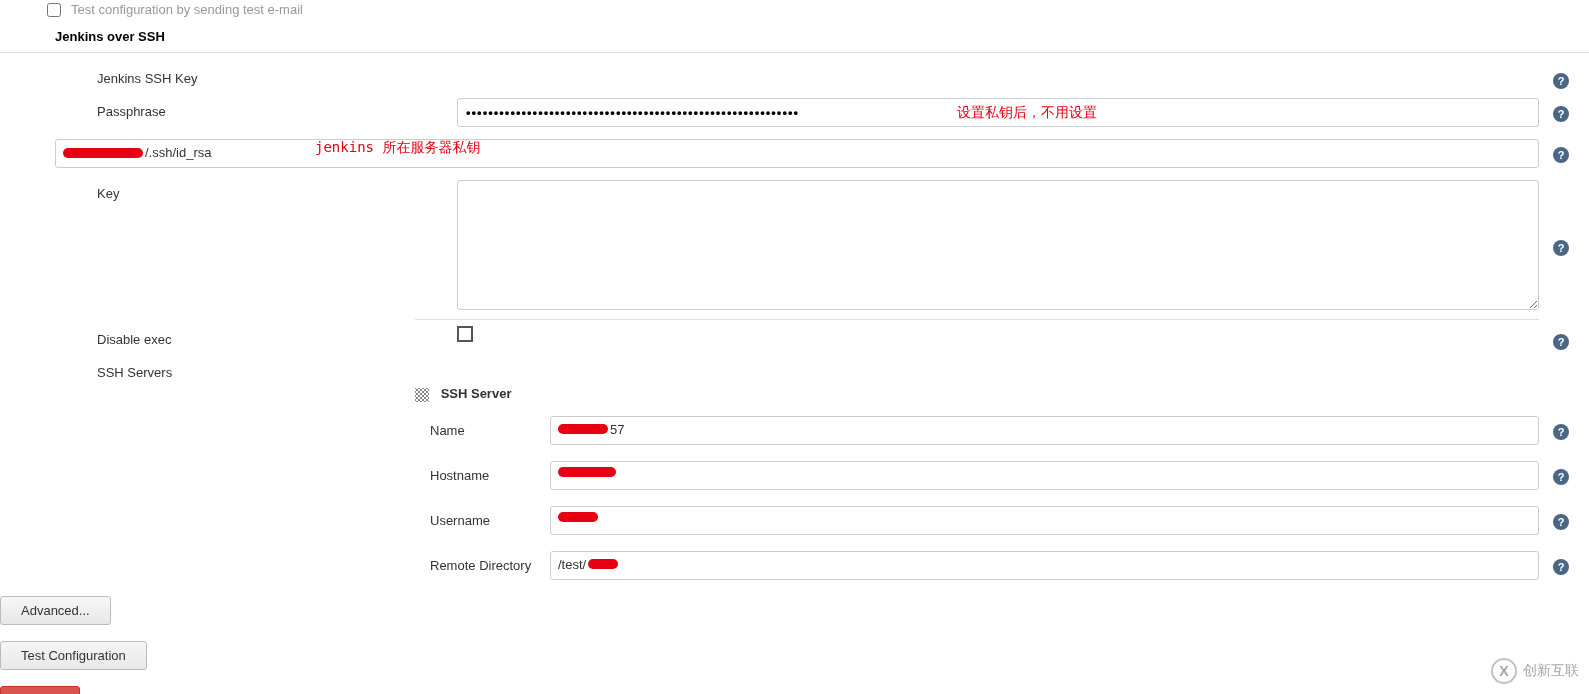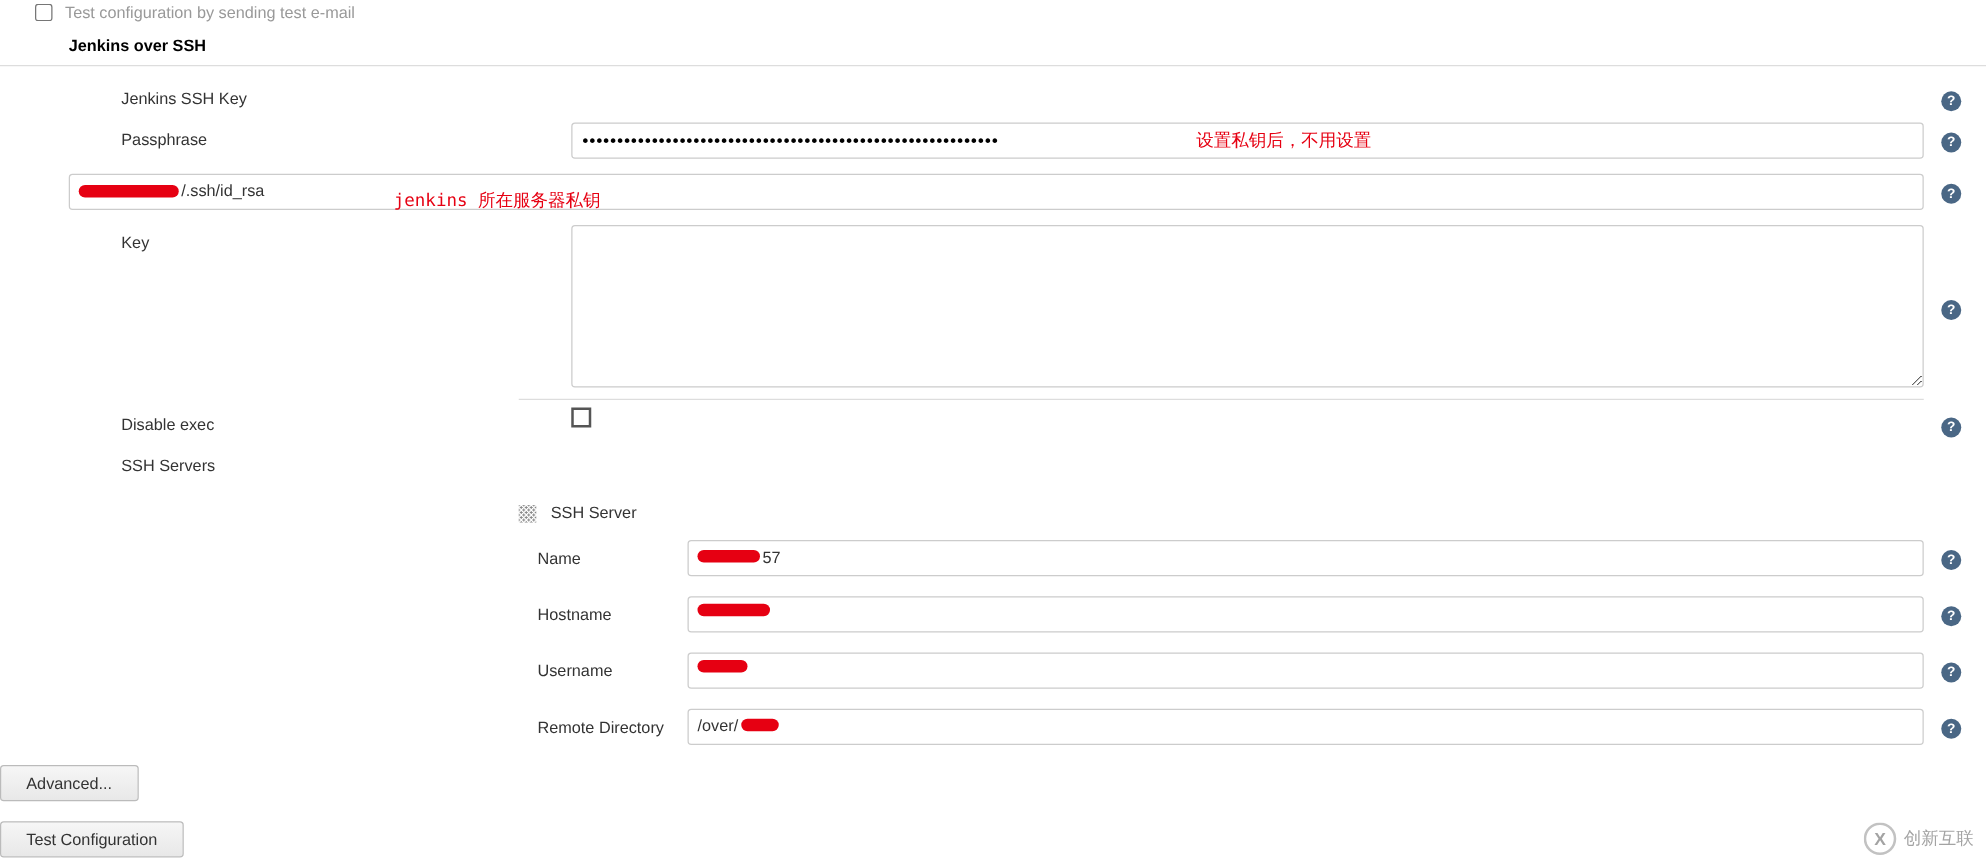--- a/index.html
+++ b/index.html
@@ -7,21 +7,21 @@
       font-family: Arial, Helvetica, sans-serif;
       font-size: 13px;
       color: #333;
       background: #fff;
       width: 1589px;
     }
     .checkbox-row {
       display: flex;
       align-items: center;
       gap: 10px;
-      padding: 2px 0 10px 28px;
+      padding: 2px 0 10px 47px;
       color: #999;
     }
     .checkbox-row input { width: 14px; height: 14px; }
     .section-title {
       font-weight: bold;
       color: #000;
       padding: 2px 0 8px 55px;
     }
     hr.divider {
       border: none;
@@ -91,21 +91,21 @@
       background-image:
         radial-gradient(#888 1px, transparent 1px),
         radial-gradient(#888 1px, transparent 1px);
       background-size: 4px 4px;
       background-position: 0 0, 2px 2px;
       display: inline-block;
       margin-right: 8px;
       vertical-align: middle;
     }
     .nested-section { padding-left: 415px; }
-    .nested-header { font-weight: normal; padding-bottom: 6px; margin-top: 16px; }
+    .nested-header { font-weight: bold; padding-bottom: 6px; }
     .nested-row { display: flex; align-items: center; padding: 8px 0; }
     .nested-label { width: 120px; flex-shrink: 0; padding-left: 15px; }
     .nested-field { flex: 1; position: relative; padding-right: 50px; }
     .nested-field input.text-input {
       width: calc(100% - 15px);
       margin-left: 15px;
     }
     .nested-field .help-icon { right: 20px; }
     .btn-row {
       display: flex;
@@ -188,21 +188,21 @@
 <div class="row">
   <div class="field-wrap">
     <input type="text" class="text-input" value="" style="">
     <div class="input-inline-content">
       <span class="redaction" style="width:80px;"></span>
       <span>/.ssh/id_rsa</span>
     </div>
     <div class="help-icon">
         <span>?</span>
       </div>
-    <div class="annotation" style="top:13px;left:260px;">jenkins 所在服务器私钥</div>
+    <div class="annotation" style="top:0;left:260px;">jenkins 所在服务器私钥</div>
   </div>
 </div>
 
 <div class="row">
   <div class="label">Key</div>
   <div class="field-wrap">
     <textarea class="text-area" style=""></textarea>
     <div class="help-icon" style="top:60px;">
         <span>?</span>
       </div>
@@ -268,21 +268,21 @@
           <span>?</span>
         </div>
     </div>
   </div>
 
   <div class="nested-row">
     <div class="nested-label">Remote Directory</div>
     <div class="nested-field">
       <input type="text" class="text-input" style="">
       <div class="input-inline-content" style="left:23px;">
-        <span>/over/</span>
+        <span>/test/</span>
         <span class="redaction" style="width:30px;"></span>
       </div>
       <div class="help-icon">
           <span>?</span>
         </div>
     </div>
   </div>
 </div>
 
 <div class="btn-row">

